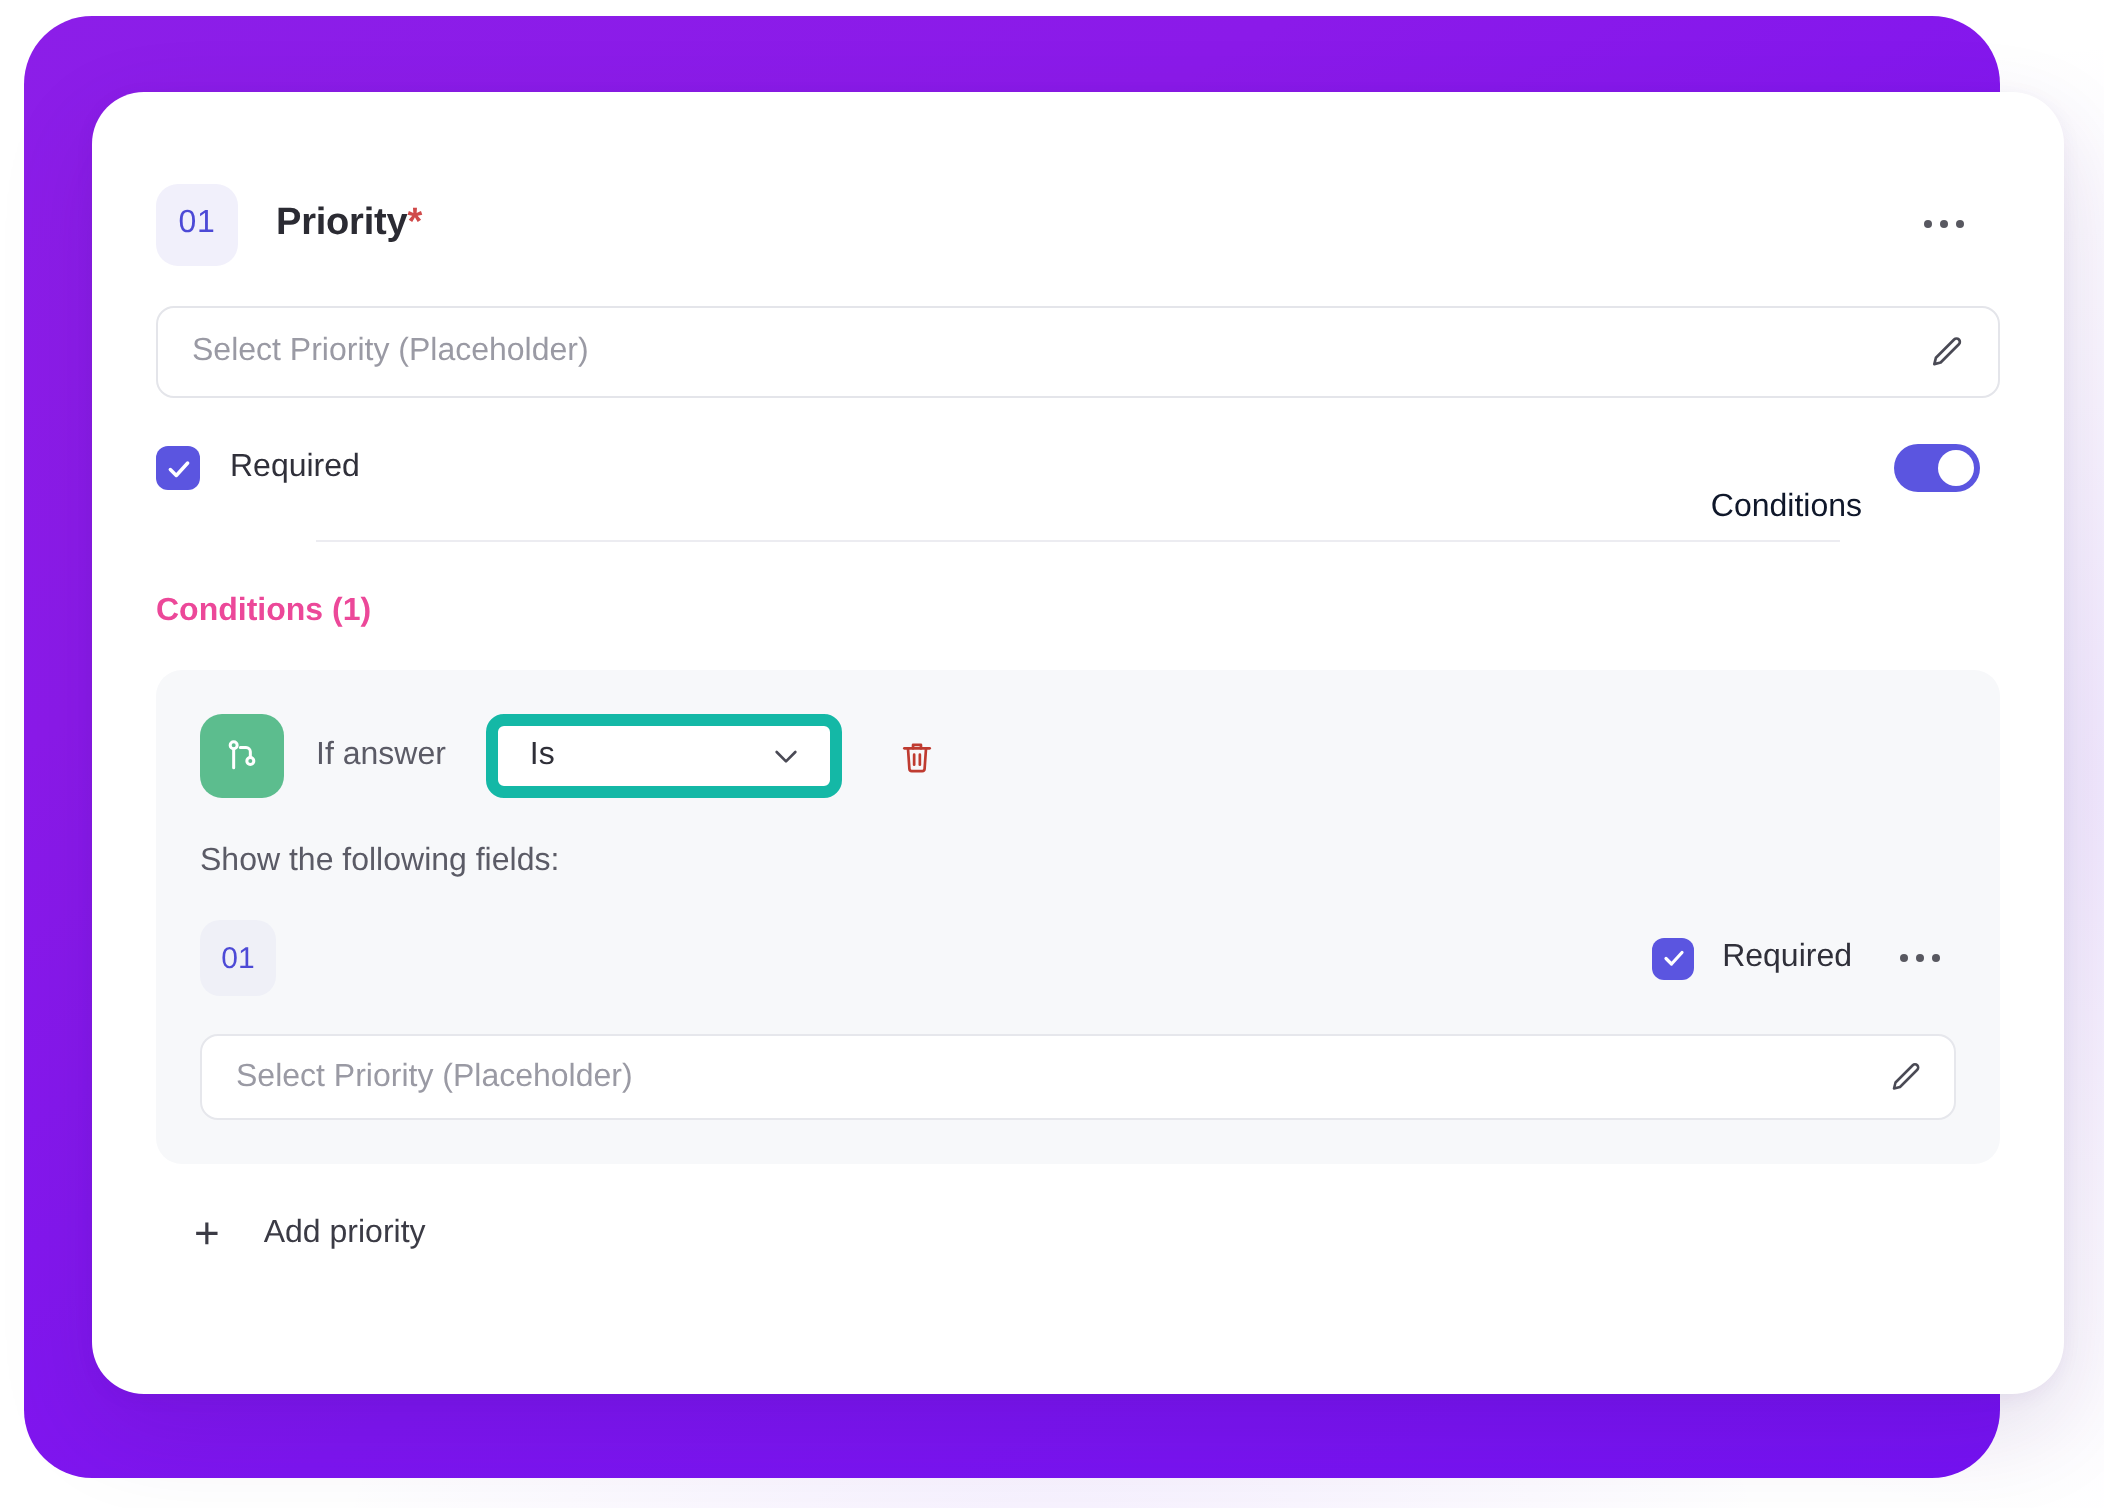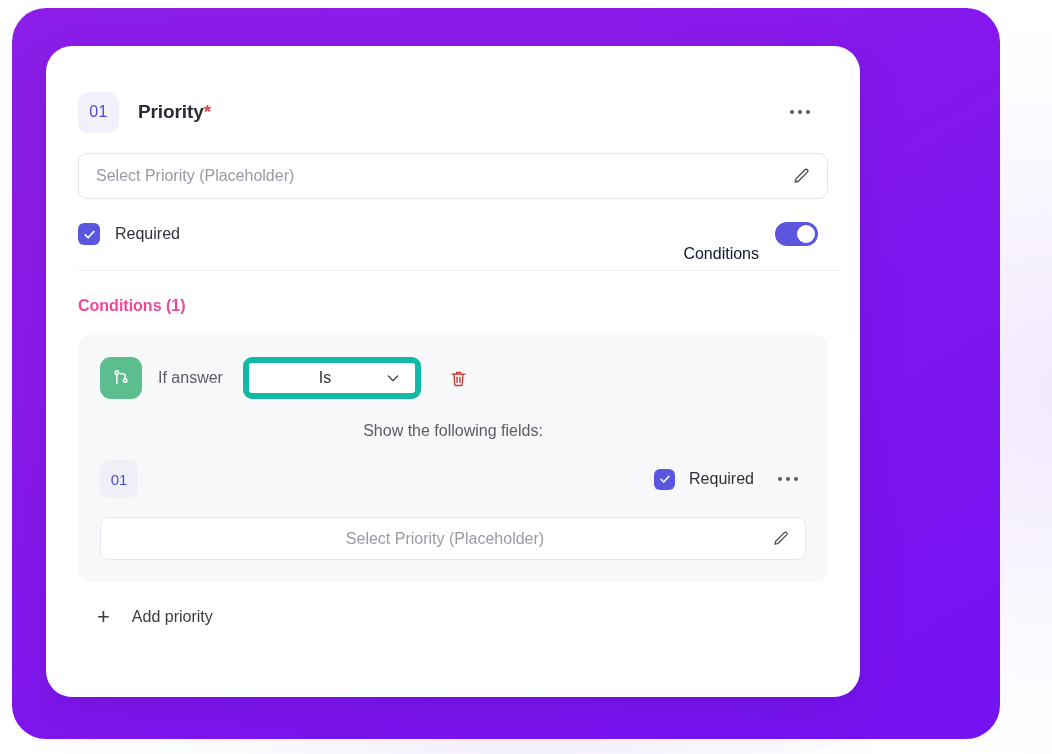--- a/index.html
+++ b/index.html
@@ -35,21 +35,21 @@
     height: 731px;
     border-radius: 34px;
     background: linear-gradient(150deg, #8c1ee8 0%, #8b1ae9 28%, #7d15f0 62%, #7512f2 100%);
   }
 
   
   .form-card {
     position: absolute;
     left: 46px;
     top: 46px;
-    width: 814px;
+    width: 986px;
     height: 651px;
     background: #ffffff;
     border-radius: 26px;
     box-shadow: 0 18px 48px rgba(60, 20, 110, 0.13), 0 2px 10px rgba(60,20,110,0.05);
     padding: 46px 32px 0 32px;
     overflow: hidden;
   }
 
   
   .field-head {
@@ -181,21 +181,20 @@
     font-weight: bold;
     color: #ec4899;
   }
 
   
   .cond-panel {
     margin-top: 20px;
     background: #f7f8fa;
     border-radius: 13px;
     padding: 21px 22px 22px 22px;
-    text-align: center;
   }
 
   .cond-row {
     display: flex;
     align-items: center;
     height: 44px;
   }
 
   .branch-icon {
     width: 42px; height: 42px;

